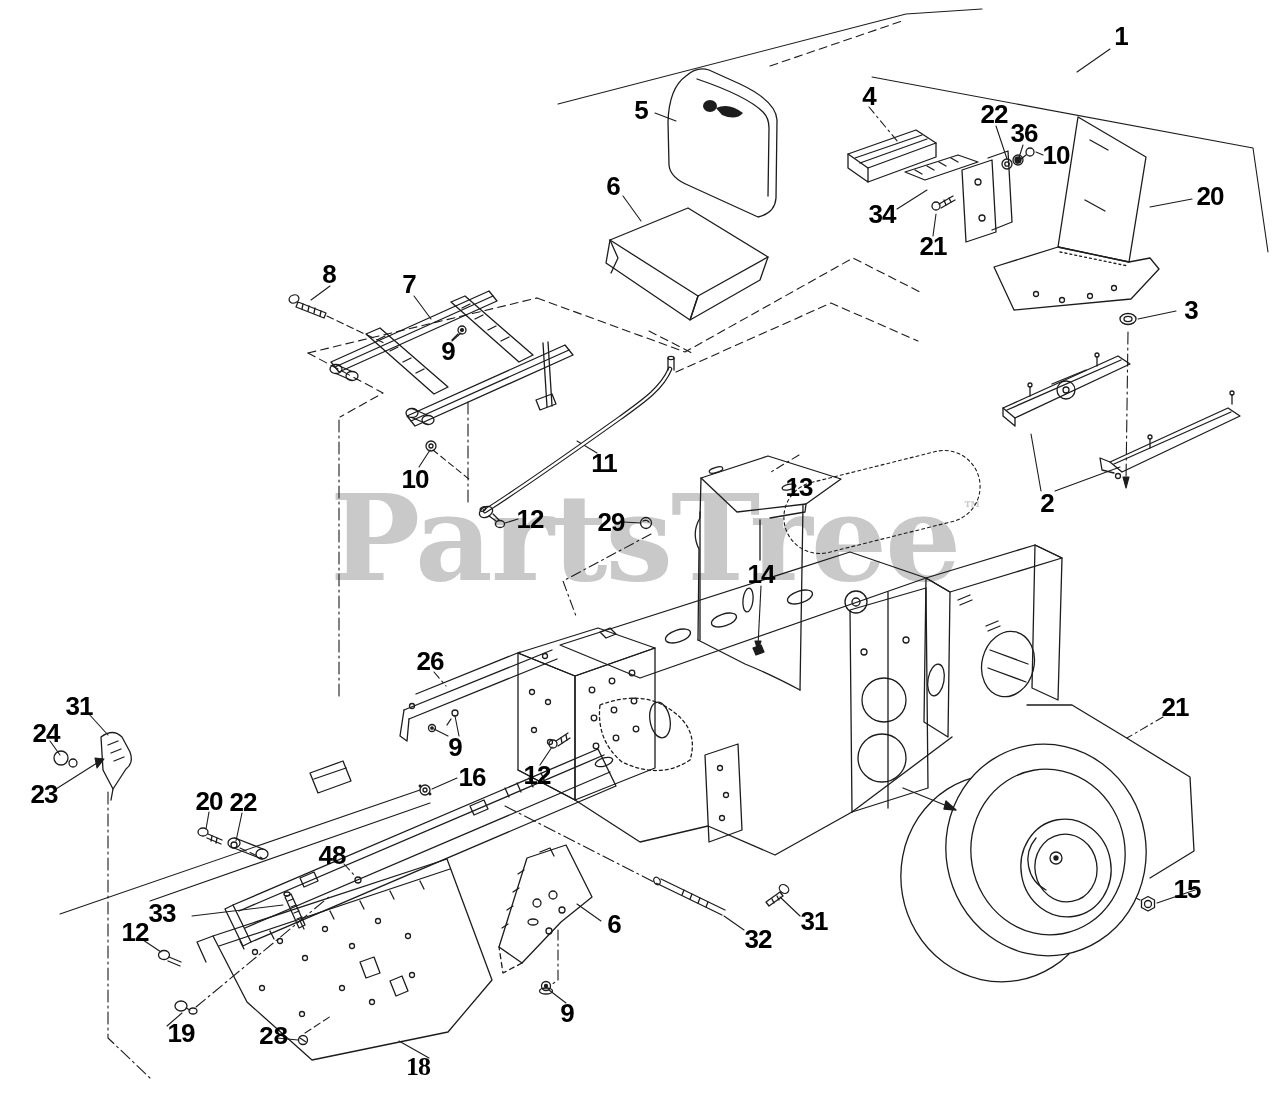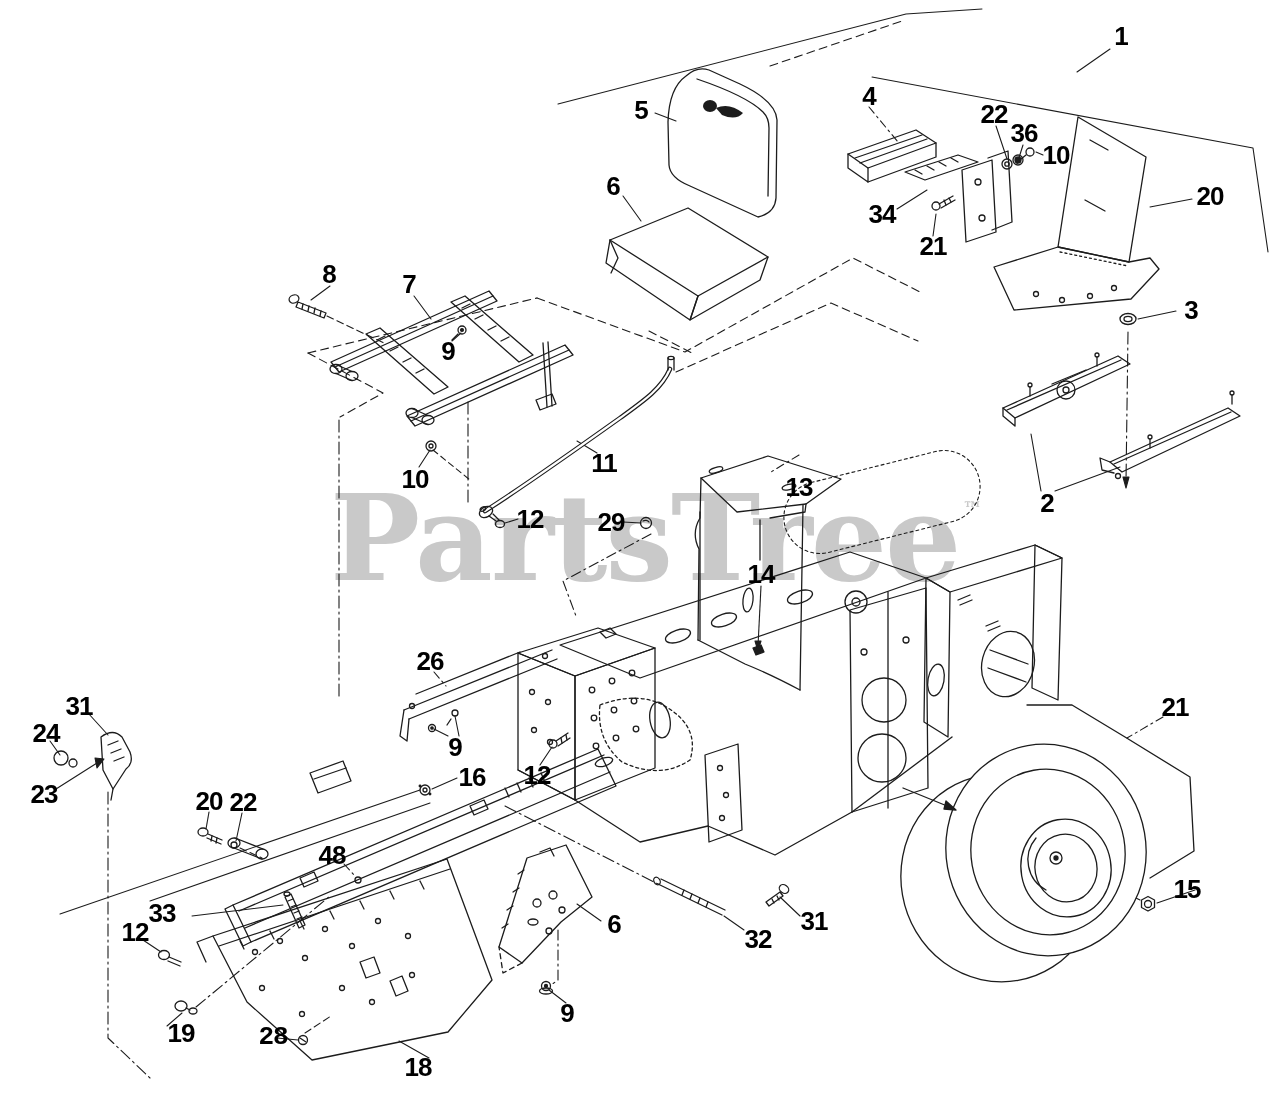--- a/index.html
+++ b/index.html
@@ -530,15 +530,15 @@
       <div class="callout" style="left: 332px; top: 855px;">48</div>
       <div class="callout" style="left: 162px; top: 913px;">33</div>
       <div class="callout" style="left: 135px; top: 932px;">12</div>
       <div class="callout" style="left: 614px; top: 924px;">6</div>
       <div class="callout" style="left: 814px; top: 921px;">31</div>
       <div class="callout" style="left: 758px; top: 939px;">32</div>
       <div class="callout" style="left: 1187px; top: 889px;">15</div>
       <div class="callout" style="left: 155px; top: 1033px; margin-left: 26px;">19</div>
       <div class="callout" style="left: 567px; top: 1013px;">9</div>
       <div class="callout" style="left: 273px; top: 1037px; font-family: Liberation Mono, monospace;">28</div>
-      <div class="callout" style="left: 418px; top: 1067px;">18</div>
+      <div class="callout" style="left: 418px; top: 1067px; font-family: Liberation Serif, serif;">18</div>
     </div>
 </div>
 
 </body></html>

